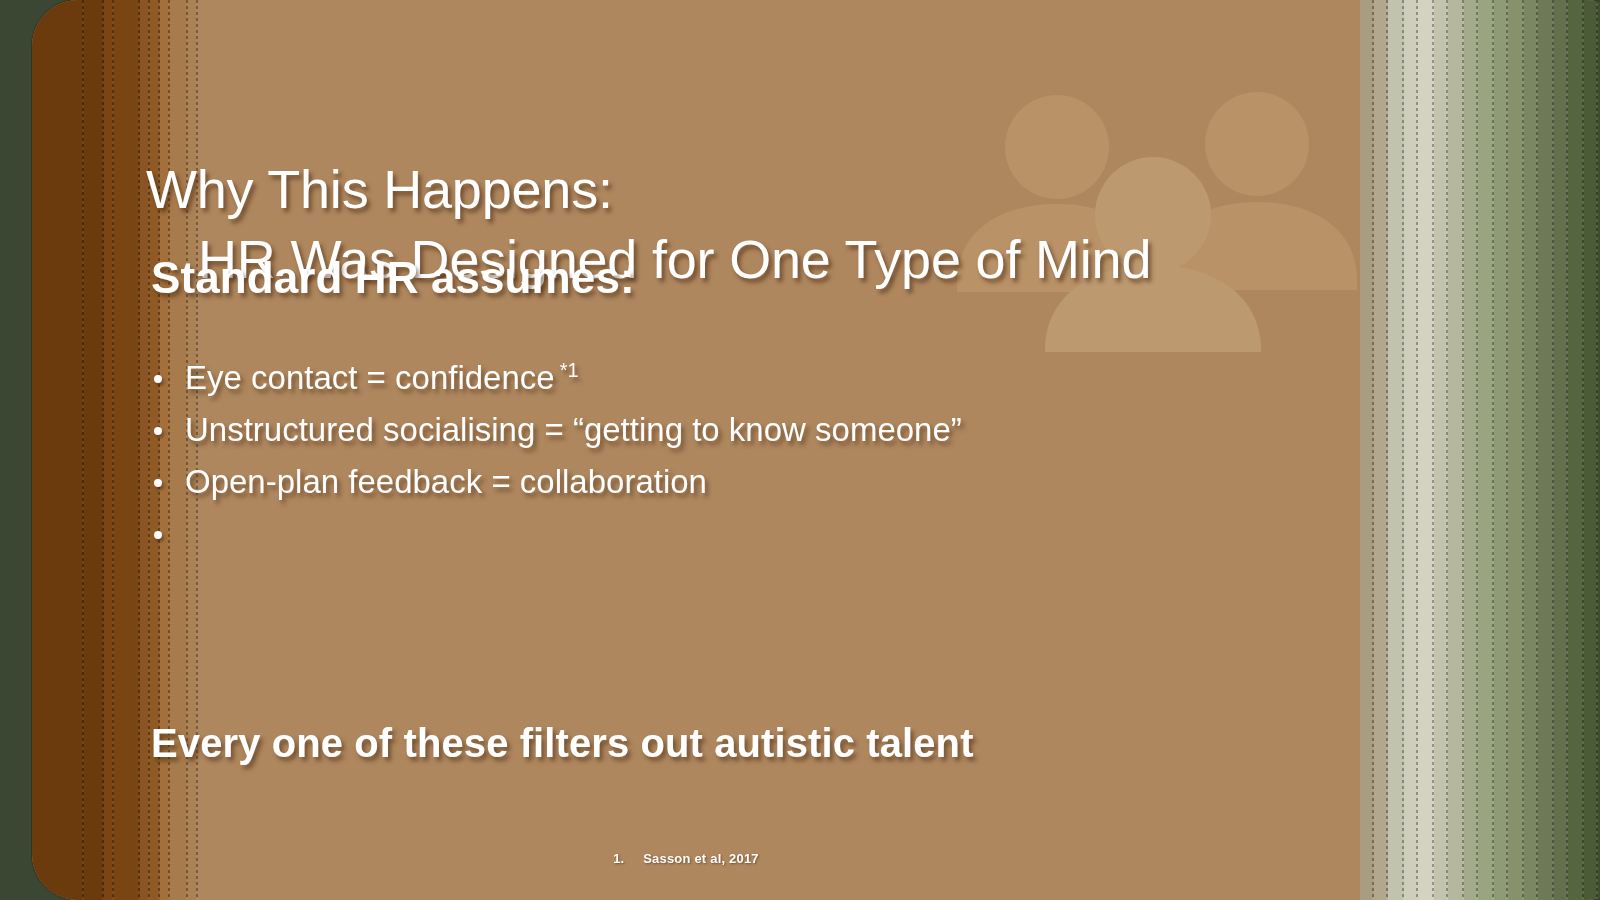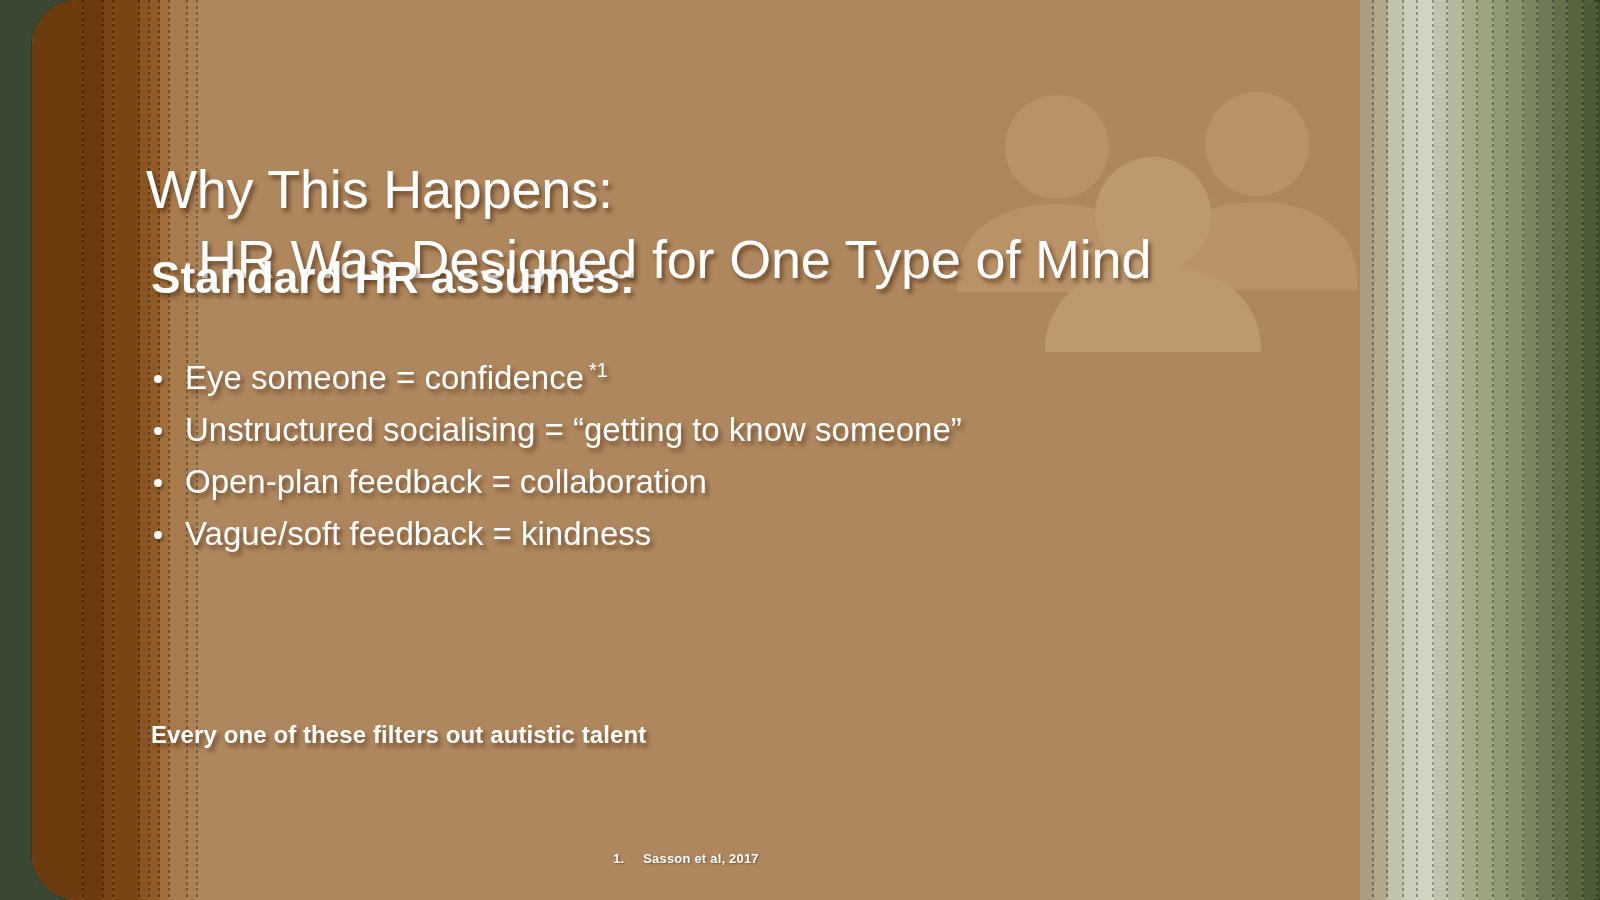--- a/index.html
+++ b/index.html
@@ -142,21 +142,21 @@
     vertical-align: super;
     line-height: 0;
     margin-left: 5px;
   }
 
   .closing-line {
     position: absolute;
     left: 119px;
     top: 721px;
     color: #ffffff;
-    font-size: 24px;
+    font-size: 40px;
     font-weight: 700;
     letter-spacing: 0.1px;
     text-shadow: 3px 4px 4px rgba(60, 30, 8, 0.5);
   }
 
   .footnote {
     position: absolute;
     left: 0;
     top: 851px;
     width: 1308px;
@@ -230,24 +230,24 @@
     <div class="content">
 
       <h1 class="slide-title">
         <span class="title-line-1">Why This Happens:</span>
         <span class="title-line-2">HR Was Designed for One Type of Mind</span>
       </h1>
 
       <div class="section-heading">Standard HR assumes:</div>
 
       <ul class="bullet-list" id="bullet-list">
-          <li class="bullet-item"><span class="bullet-dot"></span><span>Eye someone = confidence</span><span class="sup-ref">*1</span></li>
+          <li class="bullet-item"><span class="bullet-dot"></span><span>Eye contact = confidence</span><span class="sup-ref">*1</span></li>
           <li class="bullet-item"><span class="bullet-dot"></span><span>Unstructured socialising = “getting to know someone”</span></li>
           <li class="bullet-item"><span class="bullet-dot"></span><span>Open-plan feedback = collaboration</span></li>
-          <li class="bullet-item"><span class="bullet-dot"></span><span>Vague/soft feedback = kindness</span></li>
+          <li class="bullet-item"><span class="bullet-dot"></span></li>
         </ul>
 
       <div class="closing-line">Every one of these filters out autistic talent</div>
 
       <div class="footnote">
         <span class="fn-num">1.</span><span class="fn-text">Sasson et al, 2017</span>
       </div>
 
     </div>
   </div>

